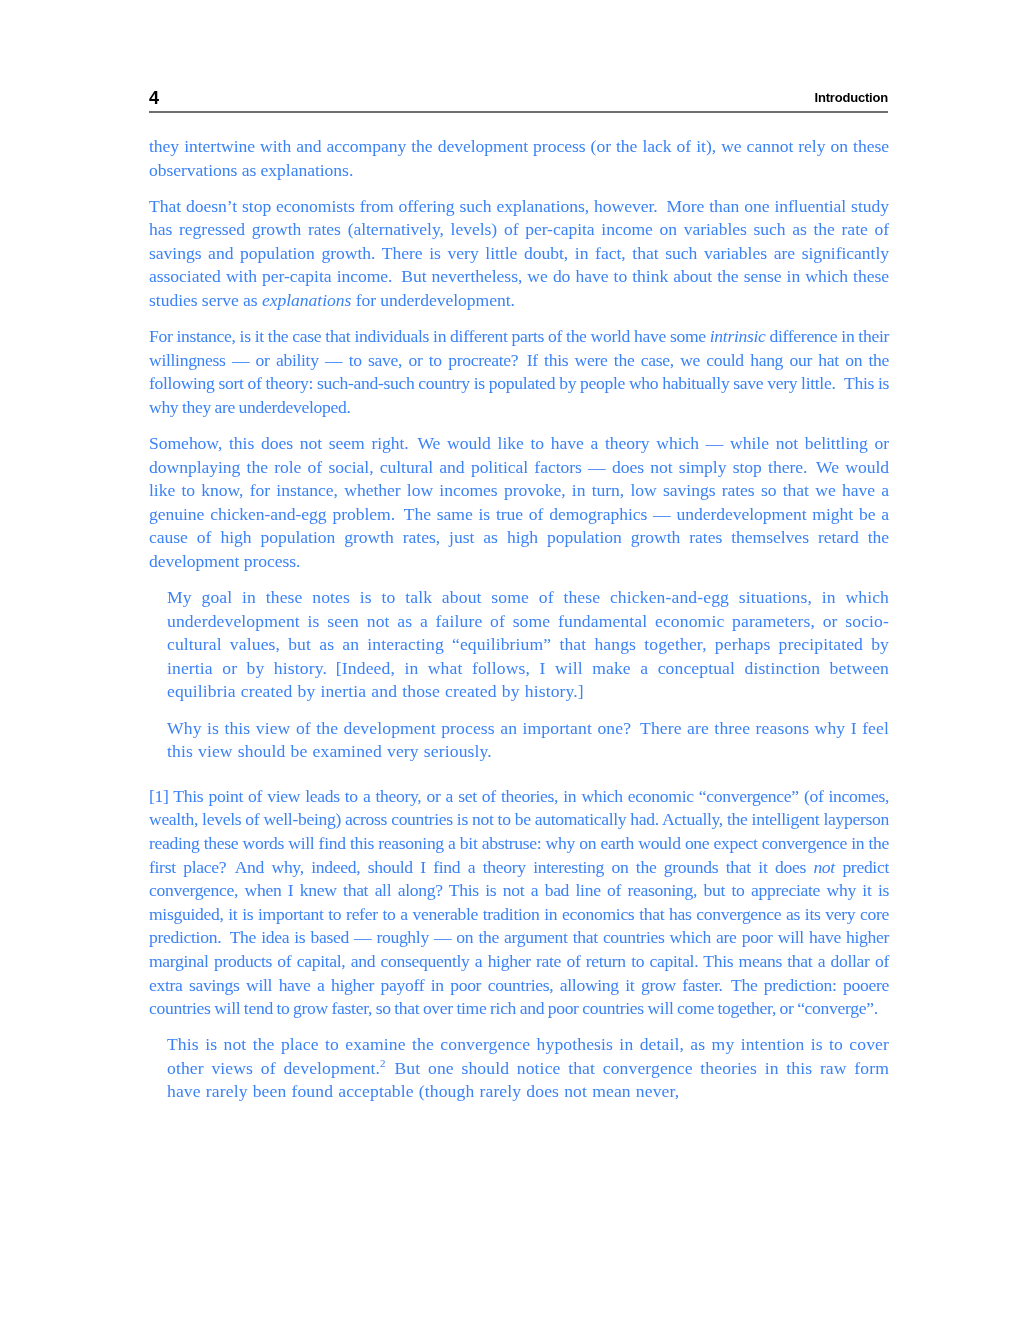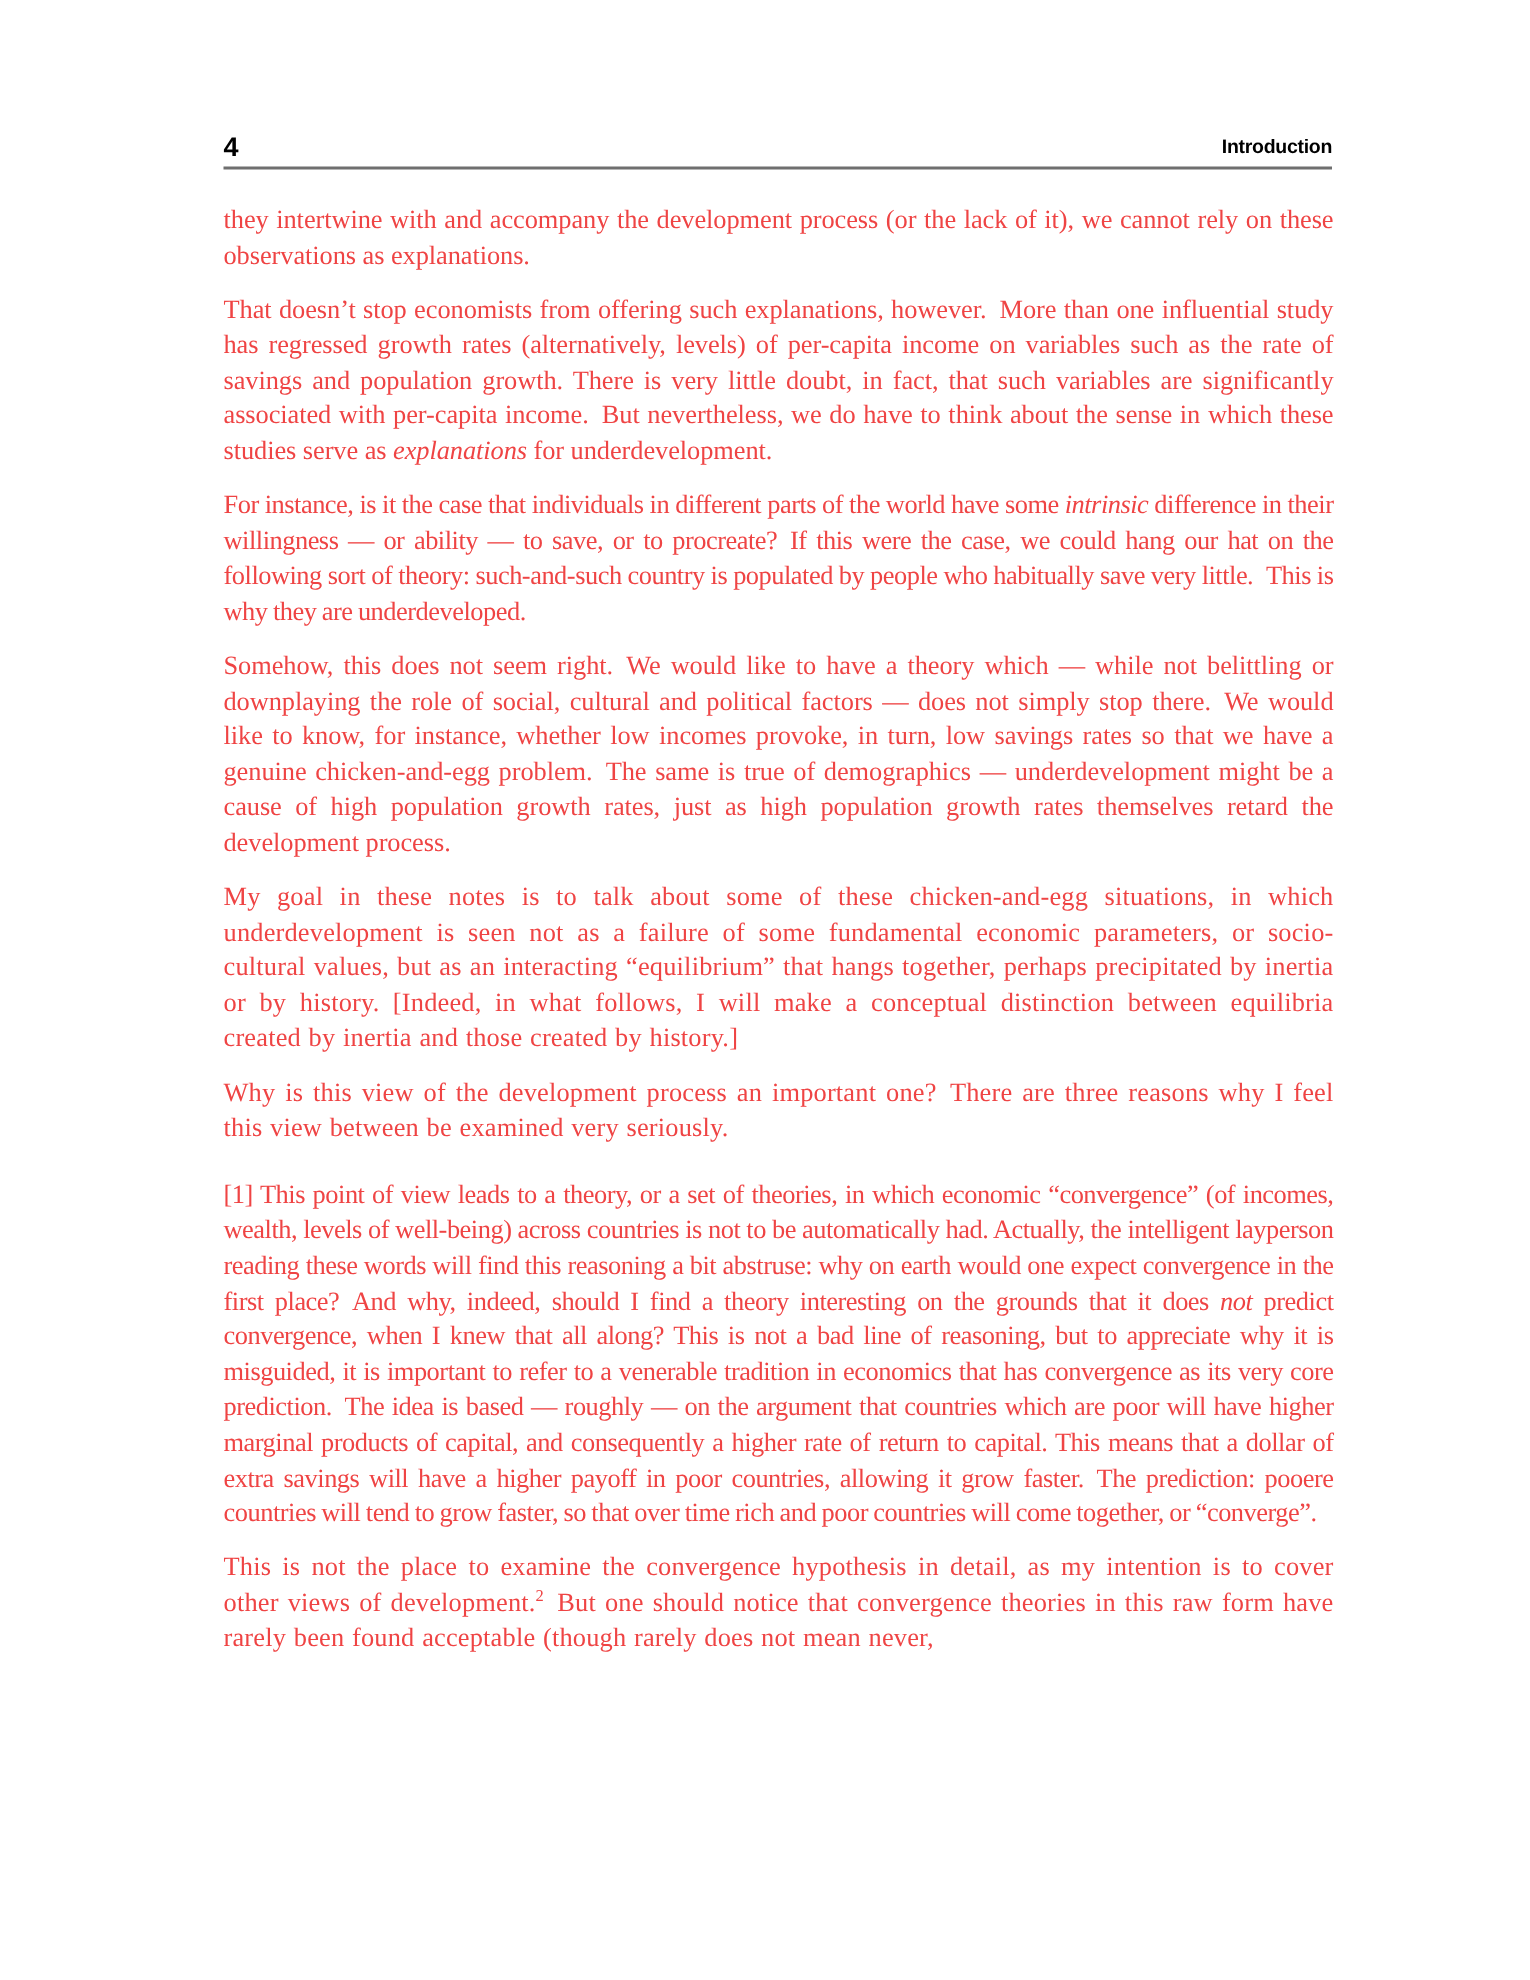--- a/index.html
+++ b/index.html
@@ -55,29 +55,29 @@
     top: 135px;
     width: 740px;
   }
 
   p.para {
     margin: 0 0 12.5px 0;
     font-size: 17.6px;
     line-height: 23.6px;
     text-align: justify;
     text-justify: inter-word;
-    color: #ef4444;
+    color: #3b82f6;
     hyphens: none;
   }
   p.para:last-child { margin-bottom: 0; }
 
   
   p.tight   { letter-spacing: -0.32px; word-spacing: -0.5px; }
   p.normal  { letter-spacing: -0.05px; }
-  p.loose   { letter-spacing: 0.12px;  word-spacing: 0.6px; }
+  p.loose   { letter-spacing: 0.12px;  word-spacing: 0.6px; margin-left: 18px; }
 
   
   p.gap-before { margin-top: 21px; }
 
   i, em { font-style: italic; }
   sup.fn {
     font-size: 11px;
     vertical-align: super;
     line-height: 0;
     letter-spacing: 0;
@@ -92,18 +92,18 @@
     <span class="folio">4</span>
     <span class="head-title">Introduction</span>
   </div>
 
   <div class="body-col">
       <p class="para normal">they intertwine with and accompany the development process (or the lack of it), we cannot rely on these observations as explanations.</p>
       <p class="para normal">That doesn’t stop economists from offering such explanations, however. More than one influential study has regressed growth rates (alternatively, levels) of per-capita income on variables such as the rate of savings and population growth. There is very little doubt, in fact, that such variables are significantly associated with per-capita income. But nevertheless, we do have to think about the sense in which these studies serve as <i>explanations</i> for underdevelopment.</p>
       <p class="para tight">For instance, is it the case that individuals in different parts of the world have some <i>intrinsic</i> difference in their willingness — or ability — to save, or to procreate? If this were the case, we could hang our hat on the following sort of theory: such-and-such country is populated by people who habitually save very little. This is why they are underdeveloped.</p>
       <p class="para normal">Somehow, this does not seem right. We would like to have a theory which — while not belittling or downplaying the role of social, cultural and political factors — does not simply stop there. We would like to know, for instance, whether low incomes provoke, in turn, low savings rates so that we have a genuine chicken-and-egg problem. The same is true of demographics — underdevelopment might be a cause of high population growth rates, just as high population growth rates themselves retard the development process.</p>
       <p class="para loose">My goal in these notes is to talk about some of these chicken-and-egg situations, in which underdevelopment is seen not as a failure of some fundamental economic parameters, or socio-cultural values, but as an interacting “equilibrium” that hangs together, perhaps precipitated by inertia or by history. [Indeed, in what follows, I will make a conceptual distinction between equilibria created by inertia and those created by history.]</p>
-      <p class="para loose">Why is this view of the development process an important one? There are three reasons why I feel this view between be examined very seriously.</p>
+      <p class="para loose">Why is this view of the development process an important one? There are three reasons why I feel this view should be examined very seriously.</p>
       <p class="para tight gap-before">[1] This point of view leads to a theory, or a set of theories, in which economic “convergence” (of incomes, wealth, levels of well-being) across countries is not to be automatically had. Actually, the intelligent layperson reading these words will find this reasoning a bit abstruse: why on earth would one expect convergence in the first place? And why, indeed, should I find a theory interesting on the grounds that it does <i>not</i> predict convergence, when I knew that all along? This is not a bad line of reasoning, but to appreciate why it is misguided, it is important to refer to a venerable tradition in economics that has convergence as its very core prediction. The idea is based — roughly — on the argument that countries which are poor will have higher marginal products of capital, and consequently a higher rate of return to capital. This means that a dollar of extra savings will have a higher payoff in poor countries, allowing it grow faster. The prediction: pooere countries will tend to grow faster, so that over time rich and poor countries will come together, or “converge”.</p>
       <p class="para loose">This is not the place to examine the convergence hypothesis in detail, as my intention is to cover other views of development.<sup class="fn">2</sup> But one should notice that convergence theories in this raw form have rarely been found acceptable (though rarely does not mean never,</p>
     </div>
 
 </div>
 
 </body></html>

